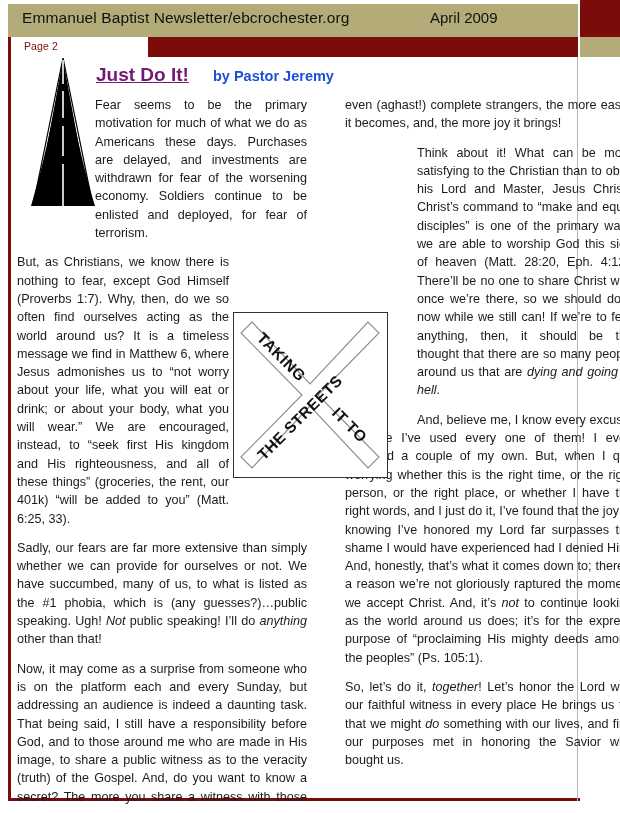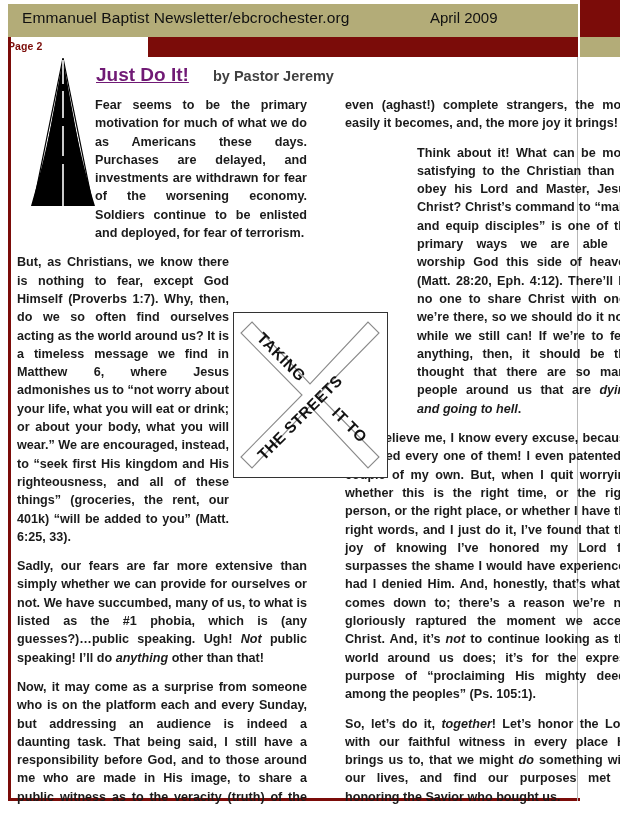--- a/index.html
+++ b/index.html
@@ -74,24 +74,24 @@
   .page-tab {
     position: absolute;
     left: 8px;
     top: 37px;
     width: 140px;
     height: 20px;
     background: #ffffff;
   }
   .page-tab-label {
     position: absolute;
-    left: 8px;
+    left: 24px;
     top: 40px;
     font-size: 10.5px;
-    font-weight: bold;
+    font-weight: normal;
     color: #7b0c09;
     letter-spacing: 0.1px;
   }
 
   
   .frame-left {
     position: absolute;
     left: 8px;
     top: 37px;
     width: 3px;
@@ -135,21 +135,21 @@
     color: #701a75;
     text-decoration: underline;
     white-space: nowrap;
   }
   .article-byline {
     position: absolute;
     left: 213px;
     top: 68px;
     font-size: 14.5px;
     font-weight: bold;
-    color: #404040;
+    color: #1d4ed8;
     white-space: nowrap;
   }
 
   
   .col {
     position: absolute;
     font-size: 12.6px;
     line-height: 18.3px;
     color: #1b1b1b;
     text-align: justify;
@@ -160,21 +160,20 @@
     width: 290px;
   }
   .col-right {
     left: 320px;
     top: 96px;
     width: 288px;
     margin-left: 25px;
   }
   .col p {
     margin: 0 0 11px 0;
-    font-weight: bold;
   }
   .col p.nogap { margin-bottom: 0; }
   .col i { font-style: italic; }
 
   
   .indent-road {
     padding-left: 78px;
   }
 
   

